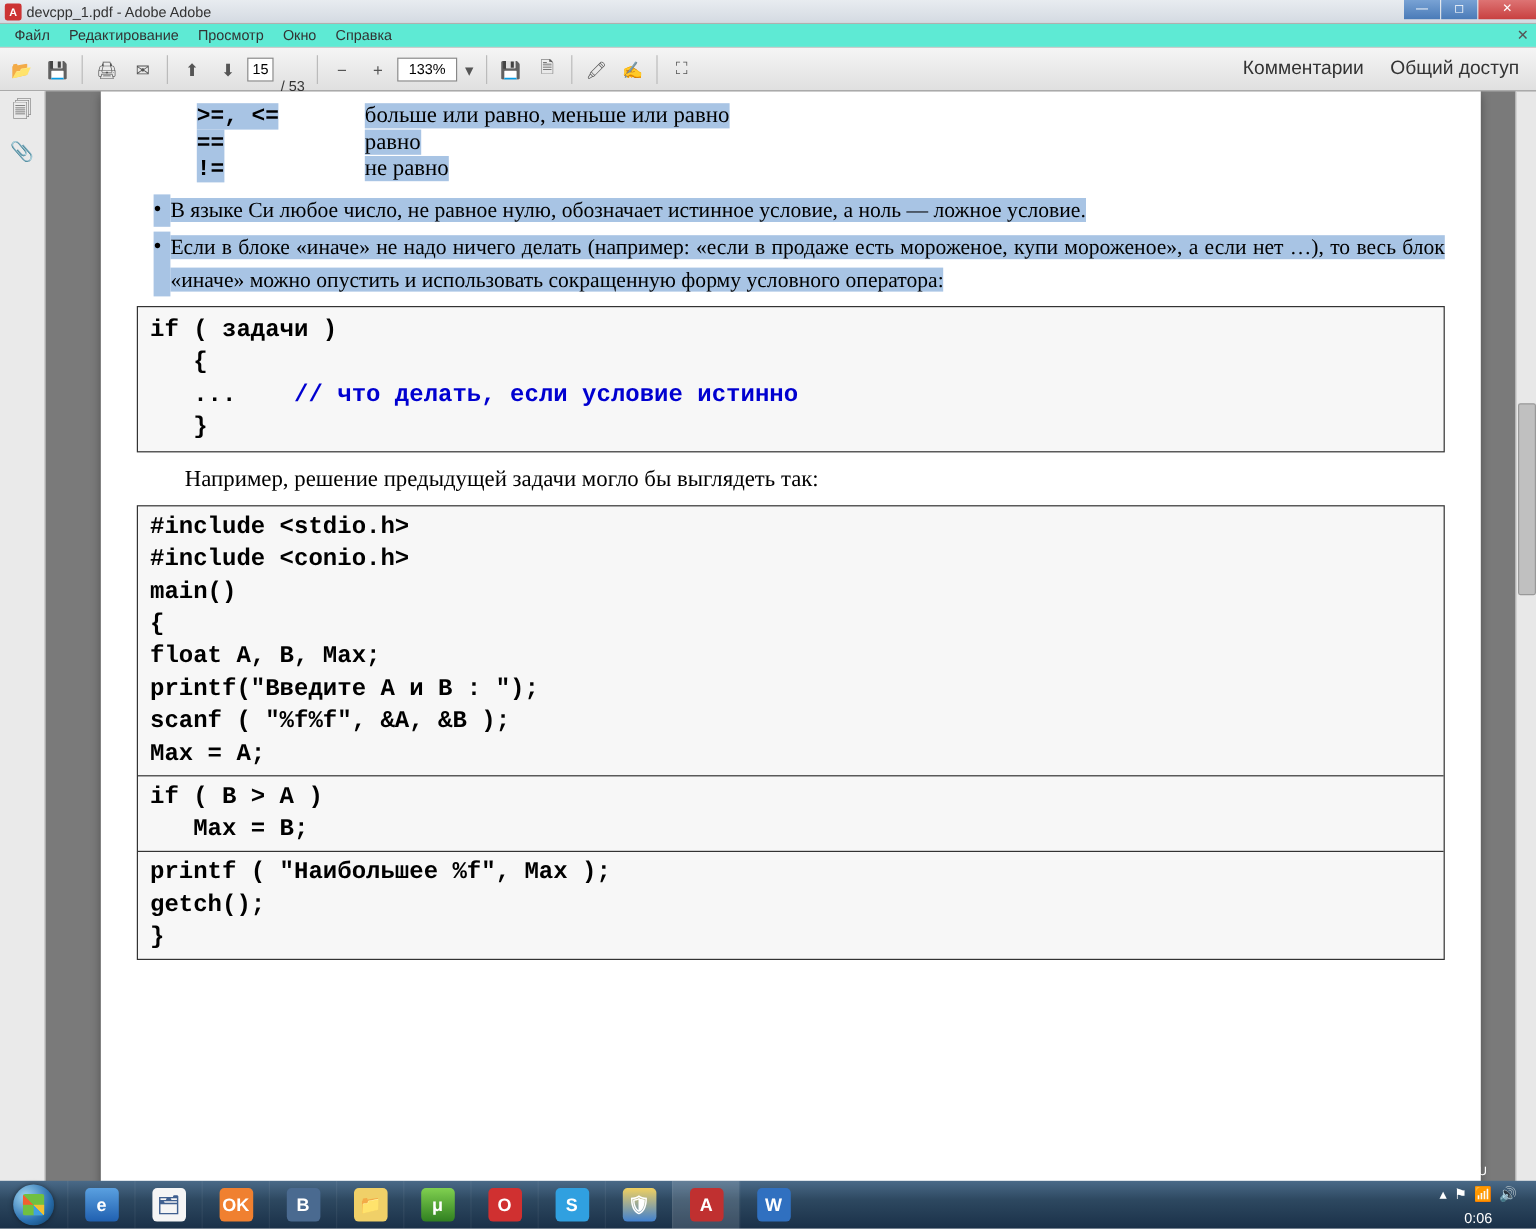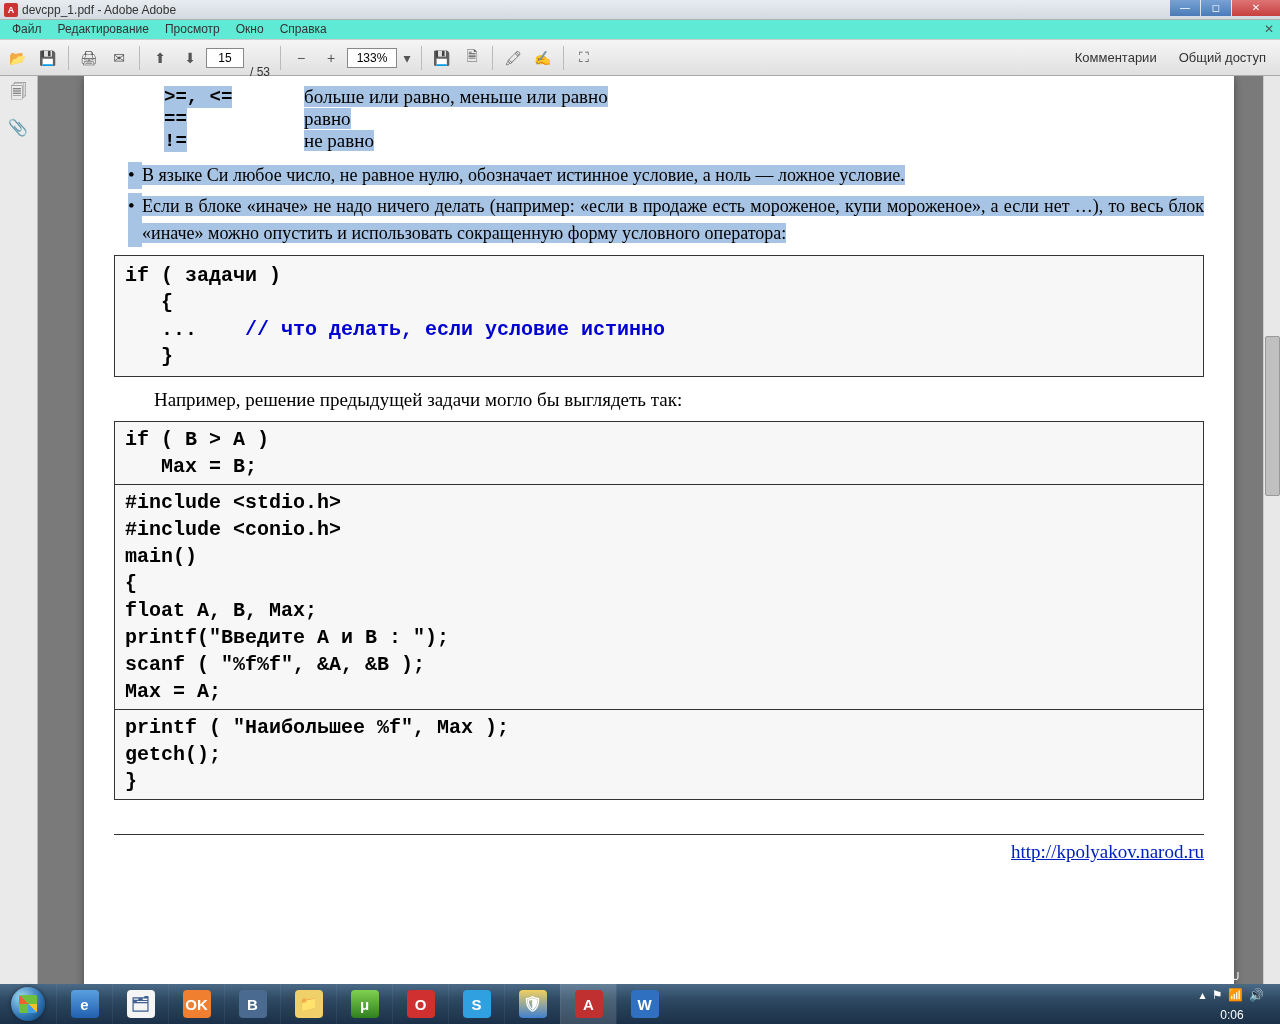--- a/index.html
+++ b/index.html
@@ -17,25 +17,25 @@
 
 
 .menubar { height: 20px; background: #5eead4; border-bottom: 1px solid #ccc; display: flex; align-items: flex-start; padding: 0 4px; position: relative; }
 .menu-item { padding: 2px 8px; font-size: 12px; color: #333; cursor: default; }
 .menubar-close { position: absolute; right: 6px; top: 2px; font-size: 12px; color: #555; cursor: pointer; }
 
 
 .toolbar { height: 36px; background: linear-gradient(#f5f5f5,#e0e0e0); border-bottom: 1px solid #aaa; display: flex; align-items: center; padding: 0 4px; gap: 2px; }
 .tb-btn { width: 28px; height: 28px; display: flex; align-items: center; justify-content: center; border: 1px solid transparent; border-radius: 3px; cursor: pointer; font-size: 14px; color: #555; }
 .tb-sep { width: 1px; height: 24px; background: #bbb; margin: 0 4px; }
-.page-input { width: 38px; height: 20px; border: 1px solid #888; text-align: center; font-size: 12px; }
+.page-input { width: 22px; height: 20px; border: 1px solid #888; text-align: center; font-size: 12px; }
 .page-total { font-size: 12px; color: #333; padding: 0 4px; margin-top: 28px; }
 .zoom-input { width: 50px; height: 20px; border: 1px solid #888; text-align: center; font-size: 12px; }
 .tb-spacer { flex: 1; }
-.tb-link { padding: 4px 10px; font-size: 13px; color: #333; cursor: pointer; }
+.tb-link { padding: 4px 10px; font-size: 16px; color: #333; cursor: pointer; }
 
 
 .content-area { display: flex; height: 928px; }
 .sidebar { width: 38px; background: #eaeaea; border-right: 1px solid #bbb; padding-top: 6px; display: flex; flex-direction: column; align-items: center; gap: 12px; }
 .sb-icon { width: 22px; height: 22px; display: flex; align-items: center; justify-content: center; font-size: 16px; color: #666; cursor: pointer; }
 
 
 .doc-wrapper { flex: 1; background: #7a7a7a; overflow: hidden; position: relative; display: flex; justify-content: center; }
 .page { background: #fff; width: 1150px; margin-top: 0; box-shadow: 0 2px 8px rgba(0,0,0,.4); padding: 10px 30px 20px 30px; font-family: "Times New Roman", serif; font-size: 19px; color: #000; overflow: hidden; }
 .scroll-v { position: absolute; right: 0; top: 0; width: 17px; height: 100%; background: #e8e8e8; border-left: 1px solid #ccc; }
@@ -171,38 +171,35 @@
       </div>
 
       <div class="codebox"><span>if ( задачи )</span>
 <span>   {</span>
 <span>   ...    </span><span class="cm">// что делать, если условие истинно</span>
 <span>   }</span></div>
 
       <div class="para">Например, решение предыдущей задачи могло бы выглядеть так:</div>
 
       <div class="codebox2">
-        <div class="seg"><span>if ( B &gt; A )</span>
-<span>   Max = B;</span></div>
         <div class="seg"><span class="kw">#include &lt;stdio.h&gt;</span>
 <span class="kw">#include &lt;conio.h&gt;</span>
 <span>main()</span>
 <span>{</span>
 <span>float A, B, Max;</span>
 <span>printf("Введите A и B : ");</span>
 <span>scanf ( "%f%f", &amp;A, &amp;B );</span>
 <span>Max = A;</span></div>
+        <div class="seg"><span>if ( B &gt; A )</span>
+<span>   Max = B;</span></div>
         <div class="seg"><span>printf ( "Наибольшее %f", Max );</span>
 <span>getch();</span>
 <span>}</span></div>
       </div>
 
-      <div class="footlink">
-        <a>http://kpolyakov.narod.ru</a>
-      </div>
 
     </div>
     <div class="scroll-v">
         <div class="scroll-thumb-v"></div>
       </div>
     <div class="scroll-h">
         <div class="scroll-thumb-h"></div>
       </div>
   </div>
 </div>

